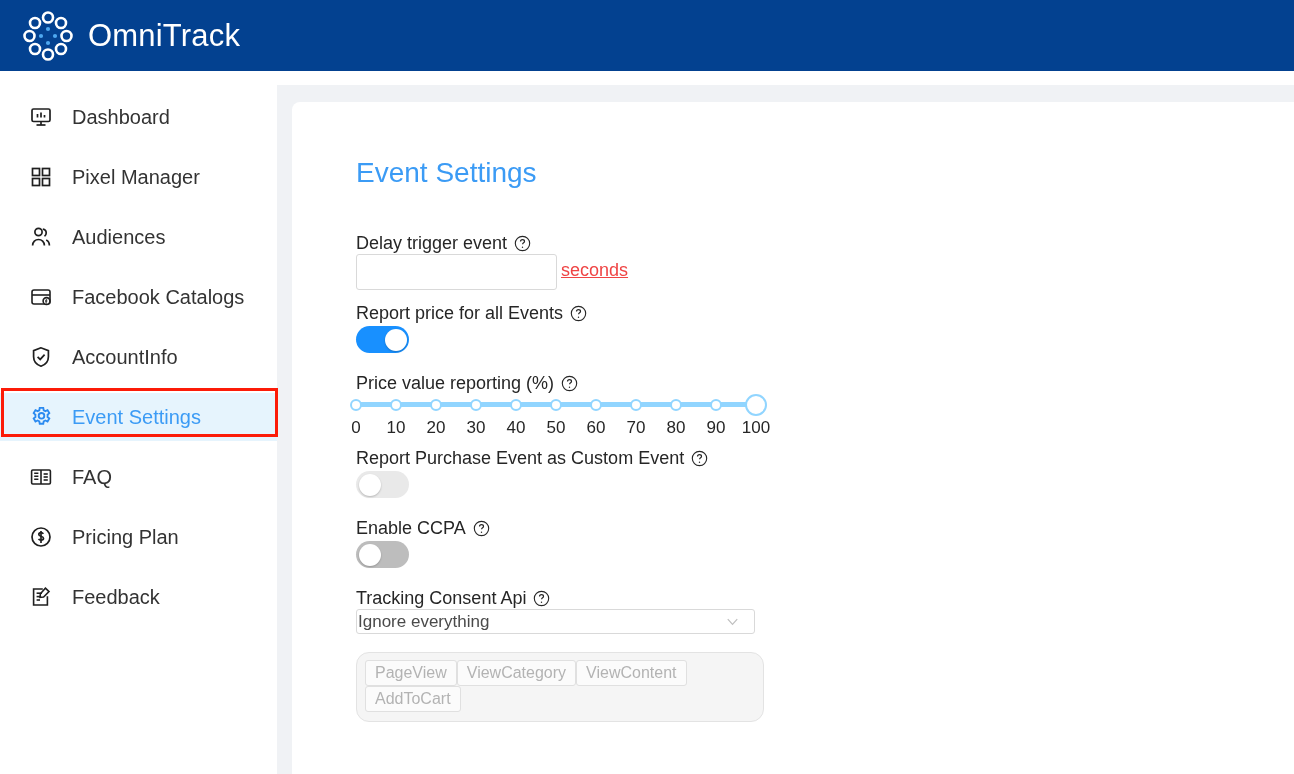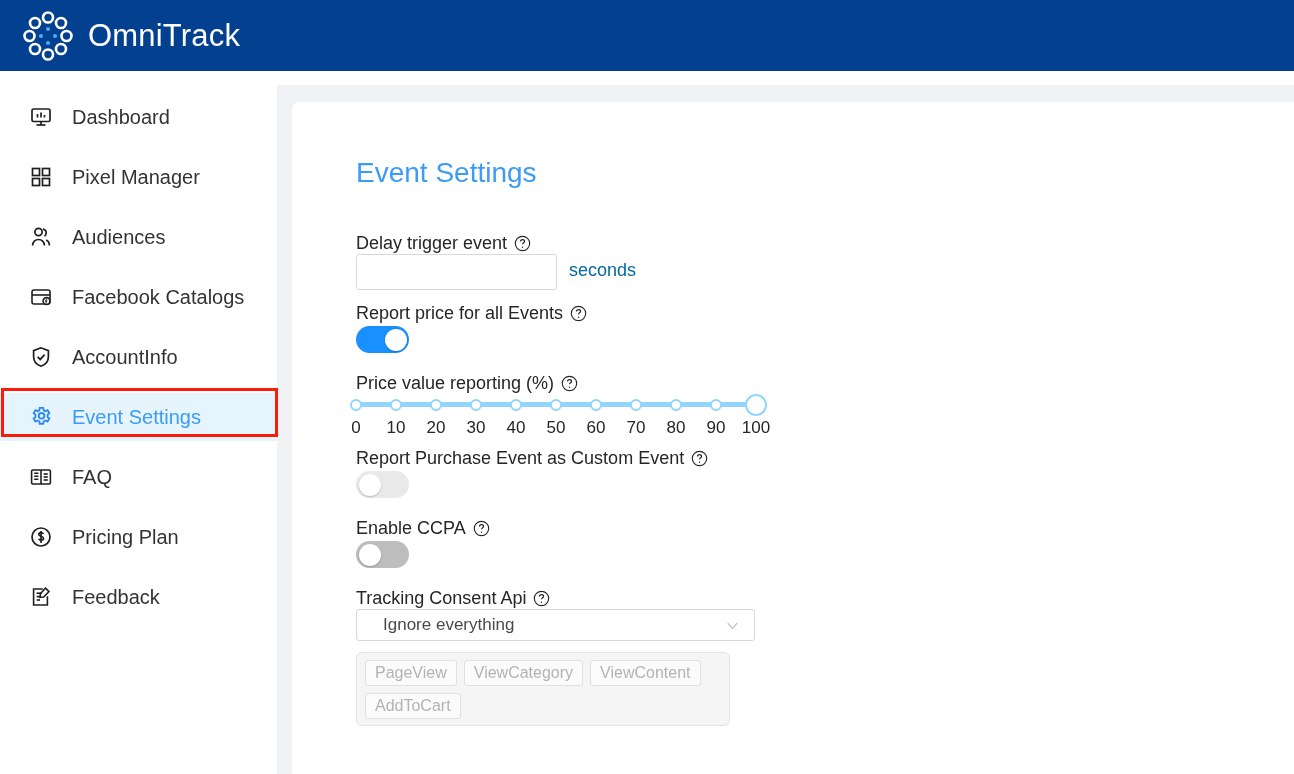--- a/index.html
+++ b/index.html
@@ -158,23 +158,24 @@
     border-radius: 3px;
     background: #fff;
     font-size: 16px;
     padding: 0 10px;
     color: #262626;
     font-family: "Liberation Sans", sans-serif;
     outline: none;
   }
   .suffix-text {
     font-size: 18px;
-    color: #0369a1;
-    margin-left: 12px;
+    color: #ef4444;
+    margin-left: 4px;
     padding-top: 6px;
+    text-decoration: underline;
   }
 
   
   .toggle {
     width: 53px;
     height: 27px;
     border-radius: 14px;
     position: relative;
     cursor: pointer;
     flex: none;
@@ -235,51 +236,50 @@
     position: absolute;
     font-size: 17px;
     color: #262626;
     transform: translateX(-50%);
     white-space: nowrap;
   }
 
   
   .select-box {
     width: 399px;
-    height: 32px;
+    height: 25px;
     border: 1px solid #d9d9d9;
     border-radius: 3px;
     background: #fff;
     display: flex;
     align-items: center;
     justify-content: space-between;
-    padding: 0 13px 0 26px;
+    padding: 0 13px 0 1px;
     cursor: pointer;
   }
   .select-value {
     font-size: 17px;
     color: #4a4a4a;
   }
   .select-arrow {
     color: #bfbfbf;
     display: flex;
     align-items: center;
   }
 
   
   .multiselect {
-    width: 374px;
+    width: 408px;
     min-height: 70px;
     border: 1px solid #e3e3e3;
-    border-radius: 6px;
+    border-radius: 13px;
     background: #f5f5f5;
     padding: 7px 8px 6px 8px;
     display: flex;
     flex-wrap: wrap;
-    gap: 7px;
     align-content: flex-start;
     position: relative;
   }
   .chip {
     background: #fbfbfb;
     border: 1px solid #e0e0e0;
     border-radius: 3px;
     padding: 3px 9px;
     font-size: 16px;
     color: #b3b3b3;

